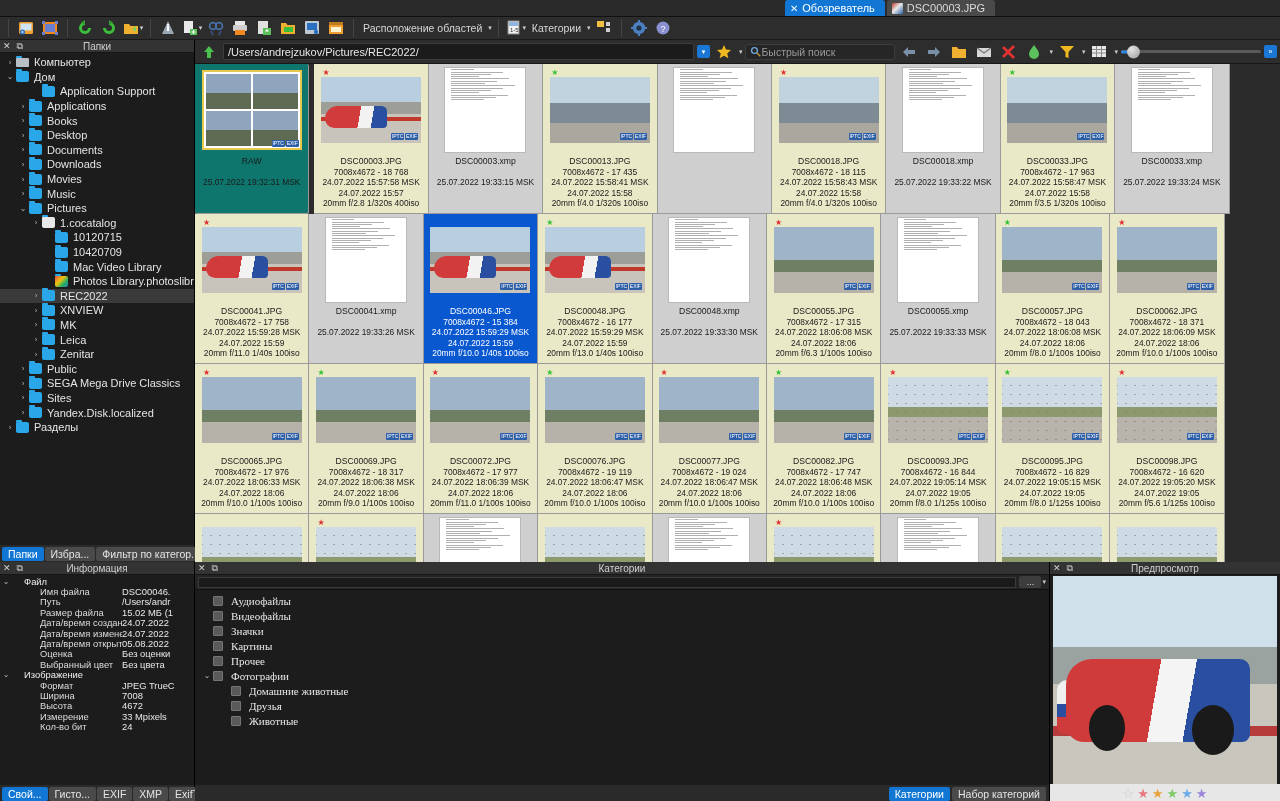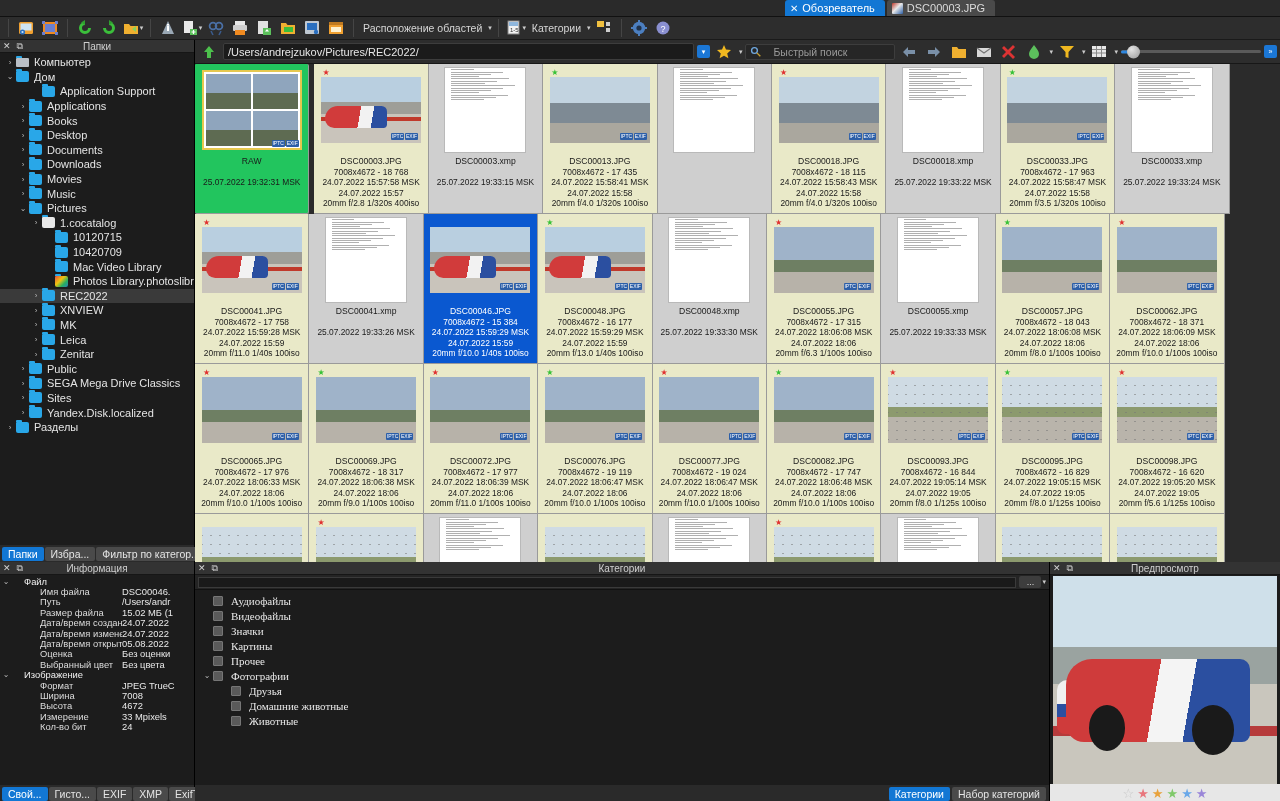--- a/index.html
+++ b/index.html
@@ -79,38 +79,38 @@
              padding: 0 3px; flex: none; border-bottom: 1px solid #171717; }
   .pathinput {
     flex: 1; height: 17px; background: #1b1b1b; border: 1px solid #3d3d3d; border-radius: 2px;
     display: flex; align-items: center; padding: 0 4px; color: #e6e6e6; font-size: 11px;
     min-width: 0;
   }
   .bluedrop { width: 13px; height: 13px; background: #1b77d6; border-radius: 2px;
               color: #fff; font-size: 7px; display: flex; align-items: center;
               justify-content: center; flex: none; }
   .searchbox { width: 150px; height: 16px; background: #262626; border: 1px solid #3d3d3d;
-               border-radius: 2px; display: flex; align-items: center; gap: 12px;
+               border-radius: 2px; display: flex; align-items: center; gap: 0;
                padding: 0 4px; flex: none; }
   .searchbox span { color: #9a9a9a; font-size: 10.5px; }
   .slider { width: 140px; height: 16px; display: flex; align-items: center; position: relative;
             flex: none; }
   .slider .track { height: 3px; background: #5a5a5a; width: 100%; border-radius: 2px; }
   .slider .fill { position: absolute; left:0; top: 50%; transform: translateY(-50%);
                   height: 3px; width: 8px; background: #2e86de; border-radius: 2px; }
   .slider .knob { position: absolute; left: 6px; top: 50%; transform: translateY(-50%);
                   width: 13px; height: 13px; border-radius: 50%;
                   background: radial-gradient(circle at 35% 30%, #e4e4e4, #9a9a9a); }
 
   
   .gridwrap { flex: 1; background: #2b2b2b; overflow: hidden; position: relative; }
   .grid { display: flex; flex-wrap: wrap; align-content: flex-start; }
   .cell {
     width: 114.4px; height: 150px; border-right: 1px solid #9a9a9a;
-    border-bottom: 1px solid #9a9a9a; background: #22c55e;
+    border-bottom: 1px solid #9a9a9a; background: #0f766e;
     display: flex; flex-direction: column; overflow: hidden;
   }
   .cell.jpg { background: #e9e9c8; }
   .cell.xmp { background: #cfcfcf; }
   .cell.selected { background: #0a58d0; }
   .thumbbox { height: 92px; display: flex; align-items: center; justify-content: center;
               position: relative; padding: 3px; }
   .thumb { max-width: 100%; max-height: 100%; position: relative; overflow: hidden; }
   .cap { flex: 1; text-align: center; font-size: 8.4px; line-height: 10.6px;
          color: #1a1a1a; padding: 0 1px; }
@@ -1417,26 +1417,26 @@
             <span>Прочее</span>
           </div>
           <div class="crow" style="padding-left: 6px;">
             <span class="tw">⌄</span>
             <span class="cb"></span>
             <span>Фотографии</span>
           </div>
           <div class="crow" style="padding-left: 24px;">
             <span class="tw"></span>
             <span class="cb"></span>
+            <span>Домашние животные</span>
+          </div>
+          <div class="crow" style="padding-left: 24px;">
+            <span class="tw"></span>
+            <span class="cb"></span>
             <span>Друзья</span>
-          </div>
-          <div class="crow" style="padding-left: 24px;">
-            <span class="tw"></span>
-            <span class="cb"></span>
-            <span>Домашние животные</span>
           </div>
           <div class="crow" style="padding-left: 24px;">
             <span class="tw"></span>
             <span class="cb"></span>
             <span>Животные</span>
           </div>
         </div>
       <div class="catbottom" id="cat-tabs">
           <div class="btab active">Категории</div>
           <div class="btab">Набор категорий</div>

